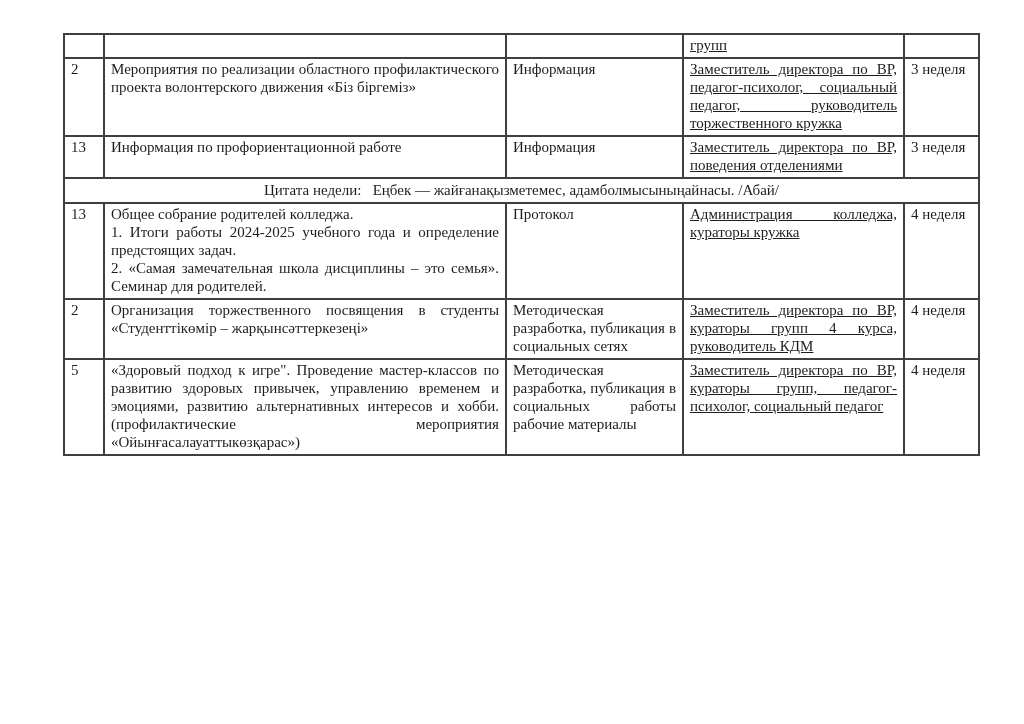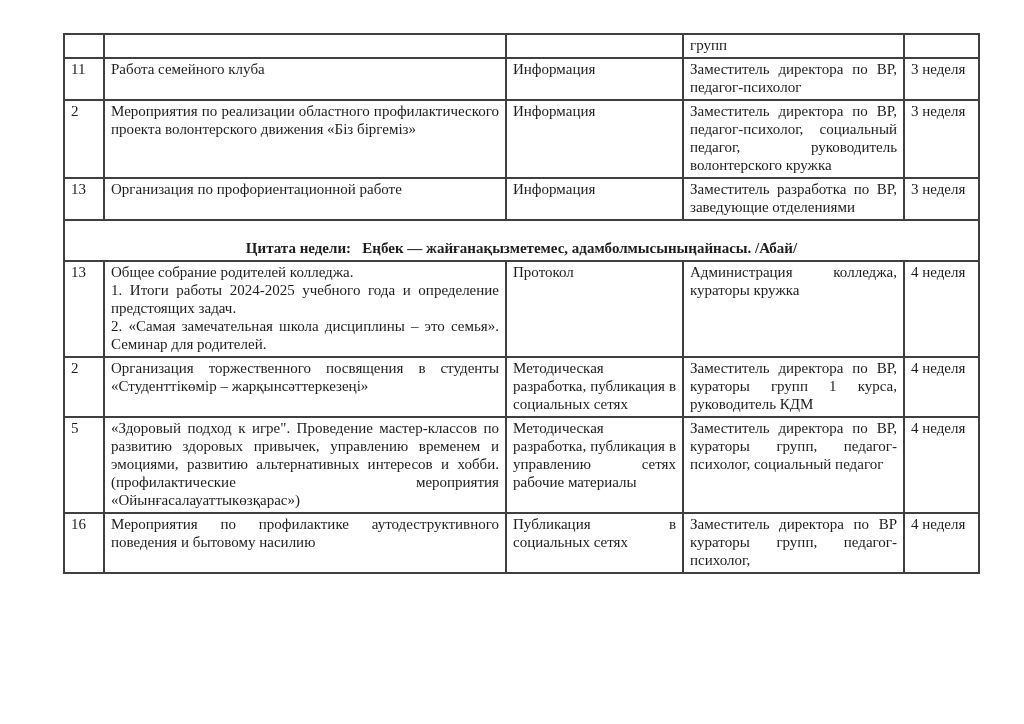--- a/index.html
+++ b/index.html
@@ -24,27 +24,27 @@
     border: 2px solid #3f3f3f;
     vertical-align: top;
     padding: 1px 6px 3px 6px;
     font-size: 15px;
     line-height: 18px;
     overflow: hidden;
   }
   td.c-num { padding-left: 8px; text-align: left; }
   td.c-act { text-align: justify; white-space: pre-wrap; }
   td.c-fmt { text-align: justify; }
-  td.c-resp { text-align: justify; }
+  td.c-resp { text-align: justify; text-decoration: underline; }
   td.c-week { text-align: left; }
   tr.quote-row td {
-    font-weight: bold;
+    font-weight: normal;
     text-align: center;
     white-space: pre-wrap;
-    padding: 18px 4px 3px 4px;
+    padding: 2px 4px 3px 4px;
   }
 </style>
 </head>
 <body>
 
 <div class="page">
   <table class="plan">
     <colgroup>
       <col style="width:40px">
       <col style="width:402px">
@@ -55,41 +55,34 @@
     <tbody>
 
       <tr>
         <td class="c-num"></td>
         <td class="c-act"></td>
         <td class="c-fmt"></td>
         <td class="c-resp">групп</td>
         <td class="c-week"></td>
       </tr>
 
-      <tr>
-        <td class="c-num">11</td>
-        <td class="c-act">Работа семейного клуба</td>
-        <td class="c-fmt">Информация</td>
-        <td class="c-resp">Заместитель директора по ВР, педагог-психолог</td>
-        <td class="c-week">3 неделя</td>
-      </tr>
 
       <tr>
         <td class="c-num">2</td>
         <td class="c-act">Мероприятия по реализации областного профилактического проекта волонтерского движения «Біз біргеміз»</td>
         <td class="c-fmt">Информация</td>
-        <td class="c-resp">Заместитель директора по ВР, педагог-психолог, социальный педагог, руководитель волонтерского кружка</td>
+        <td class="c-resp">Заместитель директора по ВР, педагог-психолог, социальный педагог, руководитель торжественного кружка</td>
         <td class="c-week">3 неделя</td>
       </tr>
 
       <tr>
         <td class="c-num">13</td>
-        <td class="c-act">Организация по профориентационной работе</td>
+        <td class="c-act">Информация по профориентационной работе</td>
         <td class="c-fmt">Информация</td>
-        <td class="c-resp">Заместитель разработка по ВР, заведующие отделениями</td>
+        <td class="c-resp">Заместитель директора по ВР, поведения отделениями</td>
         <td class="c-week">3 неделя</td>
       </tr>
 
       <tr class="quote-row">
         <td colspan="5">Цитата недели:   Еңбек — жайғанақызметемес, адамболмысыныңайнасы. /Абай/</td>
       </tr>
 
       <tr>
         <td class="c-num">13</td>
         <td class="c-act">Общее собрание родителей колледжа.
@@ -97,35 +90,28 @@
 2. «Самая замечательная школа дисциплины – это семья». Семинар для родителей.</td>
         <td class="c-fmt">Протокол</td>
         <td class="c-resp">Администрация колледжа, кураторы кружка</td>
         <td class="c-week">4 неделя</td>
       </tr>
 
       <tr>
         <td class="c-num">2</td>
         <td class="c-act">Организация торжественного посвящения в студенты «Студенттікөмір – жарқынсәттеркезеңі»</td>
         <td class="c-fmt">Методическая разработка, публикация в социальных сетях</td>
-        <td class="c-resp">Заместитель директора по ВР, кураторы групп 1 курса, руководитель КДМ</td>
+        <td class="c-resp">Заместитель директора по ВР, кураторы групп 4 курса, руководитель КДМ</td>
         <td class="c-week">4 неделя</td>
       </tr>
 
       <tr>
         <td class="c-num">5</td>
         <td class="c-act">«Здоровый подход к игре". Проведение мастер-классов по развитию здоровых привычек, управлению временем и эмоциями, развитию альтернативных интересов и хобби. (профилактические мероприятия «Ойынғасалауаттыкөзқарас»)</td>
-        <td class="c-fmt">Методическая разработка, публикация в управлению сетях рабочие материалы</td>
+        <td class="c-fmt">Методическая разработка, публикация в социальных работы рабочие материалы</td>
         <td class="c-resp">Заместитель директора по ВР, кураторы групп, педагог-психолог, социальный педагог</td>
         <td class="c-week">4 неделя</td>
       </tr>
 
-      <tr>
-        <td class="c-num">16</td>
-        <td class="c-act">Мероприятия по профилактике аутодеструктивного поведения и бытовому насилию</td>
-        <td class="c-fmt">Публикация в социальных сетях</td>
-        <td class="c-resp">Заместитель директора по ВР кураторы групп, педагог-психолог,</td>
-        <td class="c-week">4 неделя</td>
-      </tr>
 
     </tbody>
   </table>
 </div>
 
 </body></html>

